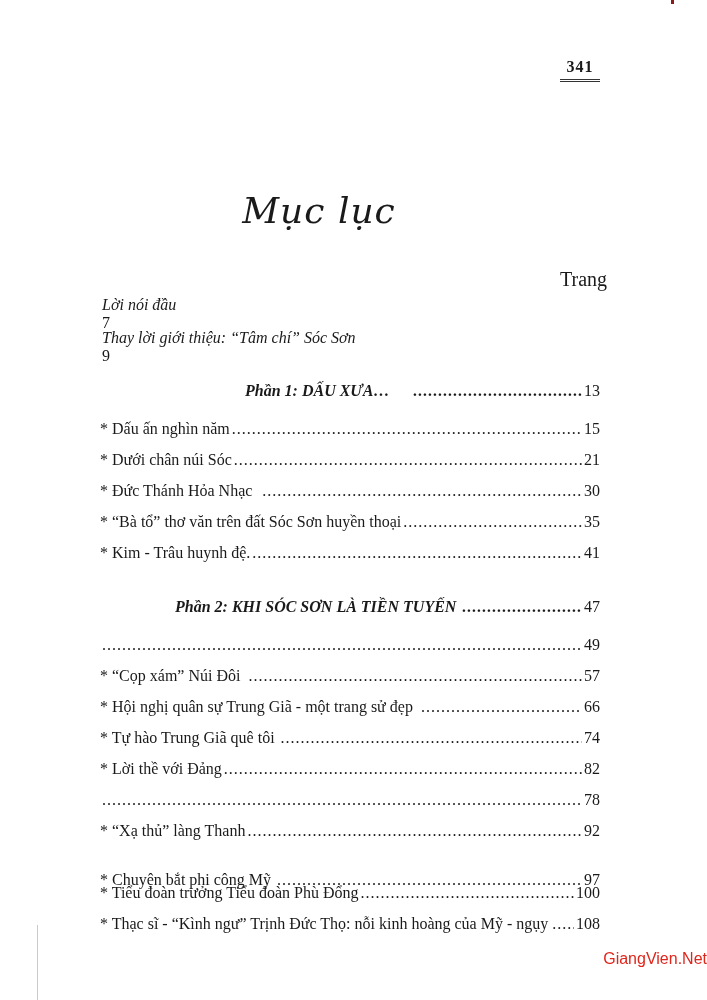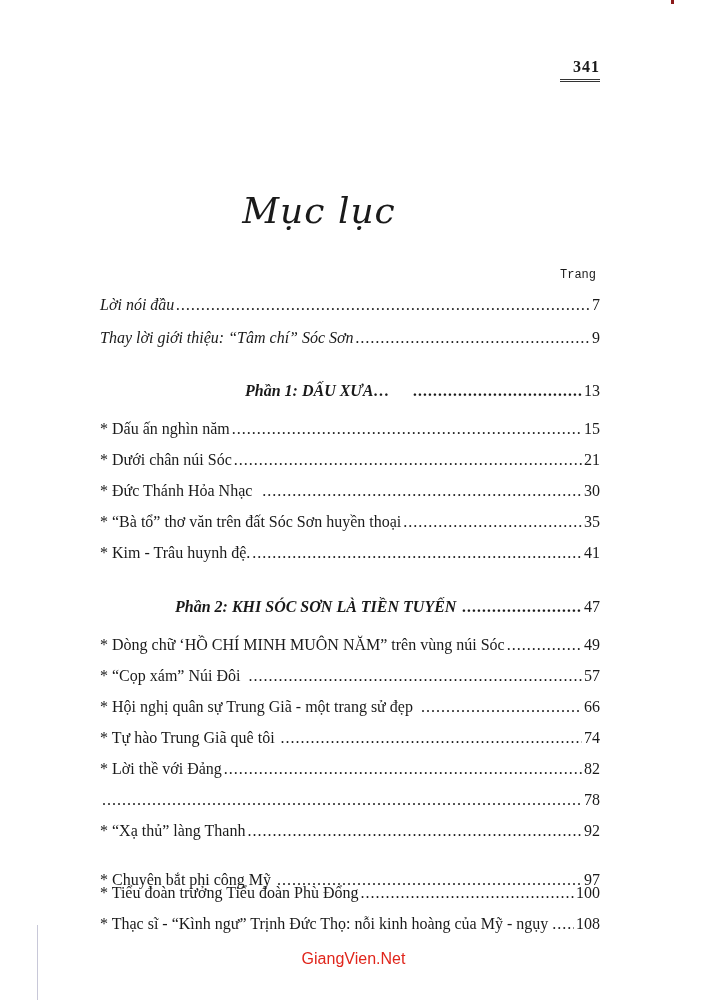--- a/index.html
+++ b/index.html
@@ -2,41 +2,41 @@
 <html><head>
   <meta charset="utf-8">
   <style>
     html, body { margin: 0; padding: 0; }
     body {
       width: 707px; height: 1000px; background: #ffffff; position: relative; overflow: hidden;
       font-family: "Liberation Serif", serif; color: #1a1a1a;
     }
     .page-number {
       position: absolute; left: 560px; top: 58px; font-size: 16px; font-weight: bold;
-      letter-spacing: 1px; padding-bottom: 3px; border-bottom: 3px double #333; width: 40px; text-align: right;
+      letter-spacing: 1px; padding-bottom: 3px; border-bottom: 3px double #333; width: 40px; text-align: center;
     }
     .title {
       position: absolute; left: 0; width: 638px; top: 190px; text-align: center;
       font-family: "DejaVu Serif", serif; font-style: italic; font-size: 36px; letter-spacing: 1px;
     }
-    .trang-label { position: absolute; left: 560px; top: 268px; font-size: 12px; font-family: Liberation Mono, monospace; }
+    .trang-label { position: absolute; left: 560px; top: 268px; font-size: 20px; }
     .toc-row {
       position: absolute; left: 100px; width: 500px; height: 22px; display: flex; align-items: baseline;
       font-size: 16px; white-space: nowrap;
     }
     .toc-row .lbl { flex: 0 0 auto; }
     .toc-row .dots { flex: 1 1 auto; overflow: hidden; margin: 0 2px; letter-spacing: 1px; }
     .toc-row .dots::after { content: "..........................................................................................................................................................................................................."; }
     .toc-row .pg { flex: 0 0 auto; text-align: right; }
-    .italic { font-style: italic; }
+    .italic { font-style: italic; flex-direction: column; }
     .part { font-style: italic; font-weight: bold; }
     .part .lbl { font-weight: bold; }
     .part .pg { font-style: normal; font-weight: normal; }
     .watermark {
-      position: absolute; left: 0; width: 707px; top: 950px; text-align: center;
+      position: absolute; left: 0; width: 707px; top: 950px; text-align: right;
       font-family: "Liberation Sans", sans-serif; color: #e0251b; font-size: 16px;
     }
     .left-edge { position: absolute; left: 37px; top: 925px; width: 1px; height: 75px; background: #c8c8d8; }
     .corner-mark { position: absolute; left: 671px; top: 0; width: 3px; height: 4px; background: #8b1a1a; }
   </style>
 </head>
 <body>
 
 <div class="corner-mark"></div>
 <div class="page-number">341</div>
@@ -86,21 +86,20 @@
     <span class="pg">41</span>
   </div>
 
 <div class="toc-row part" style="top:598px; left:175px; width:425px">
   <span class="lbl">Phần 2: KHI SÓC SƠN LÀ TIỀN TUYẾN</span>
     <span class="dots" style="margin-left:6px"></span>
     <span class="pg">47</span>
 </div>
 
 <div class="toc-row" style="top:636px">
-    <span class="lbl">* Dòng chữ ‘HỒ CHÍ MINH MUÔN NĂM” trên vùng núi Sóc</span>
     <span class="dots"></span>
     <span class="pg">49</span>
   </div>
 <div class="toc-row" style="top:667px">
     <span class="lbl">* “Cọp xám” Núi Đôi</span>
     <span class="dots" style="margin-left:8px"></span>
     <span class="pg">57</span>
   </div>
 <div class="toc-row" style="top:698px">
     <span class="lbl">* Hội nghị quân sự Trung Giã - một trang sử đẹp</span>

